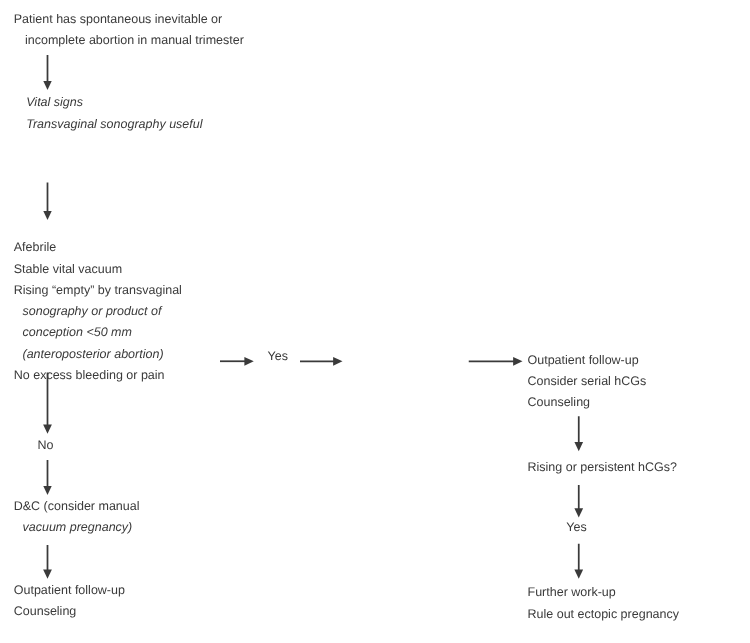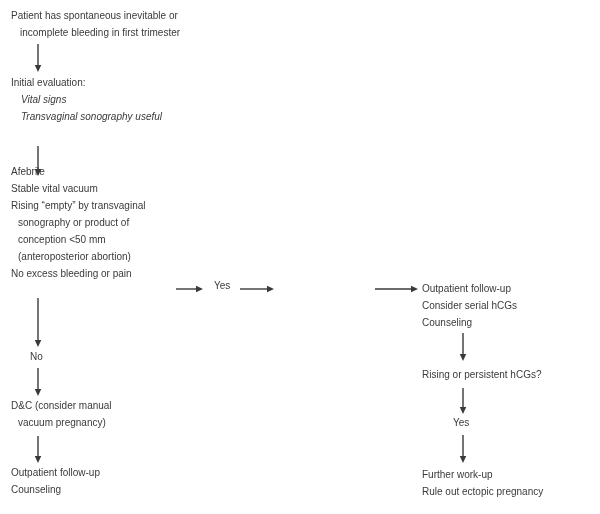--- a/index.html
+++ b/index.html
@@ -22,21 +22,21 @@
     position: absolute;
     left: 0;
     top: 0;
     pointer-events: none;
   }
   .node {
     position: absolute;
     white-space: nowrap;
   }
   .ln { white-space: nowrap; }
-  .ind7  { padding-left: 7px; }
+  .ind7  { padding-left: 7px; font-style: italic; }
   .ind9  { padding-left: 9px; }
   .ind10 { padding-left: 10px; font-style: italic; }
 </style>
 </head>
 <body>
 
 <div class="canvas">
 
   <svg class="arrows" width="600" height="514" viewBox="0 0 600 514">
     <defs>
@@ -54,30 +54,29 @@
       <line x1="38" y1="368" x2="38" y2="390" marker-end="url(#ah)"></line>
       <line x1="38" y1="436" x2="38" y2="457" marker-end="url(#ah)"></line>
       <line x1="463" y1="333" x2="463" y2="355" marker-end="url(#ah)"></line>
       <line x1="463" y1="388" x2="463" y2="408" marker-end="url(#ah)"></line>
       <line x1="463" y1="435" x2="463" y2="457" marker-end="url(#ah)"></line>
     </g>
   </svg>
 
   <div class="node" style="left:11px; top:7px">
     <div class="ln">Patient has spontaneous inevitable or</div>
-    <div class="ln ind9">incomplete bleeding in first trimester</div>
+    <div class="ln ind9">incomplete abortion in manual trimester</div>
   </div>
 
   <div class="node" style="left:11px; top:74px">
-    <div class="ln">Initial evaluation:</div>
     <div class="ln ind10">Vital signs</div>
     <div class="ln ind10">Transvaginal sonography useful</div>
   </div>
 
-  <div class="node" style="left:11px; top:163px">
+  <div class="node" style="left:11px; top:190px">
     <div class="ln">Afebrile</div>
     <div class="ln">Stable vital vacuum</div>
     <div class="ln">Rising “empty” by transvaginal</div>
     <div class="ln ind7">sonography or product of</div>
     <div class="ln ind7">conception &lt;50 mm</div>
     <div class="ln ind7">(anteroposterior abortion)</div>
     <div class="ln">No excess bleeding or pain</div>
   </div>
 
   <div class="node" style="left:214px; top:277px">Yes</div>

